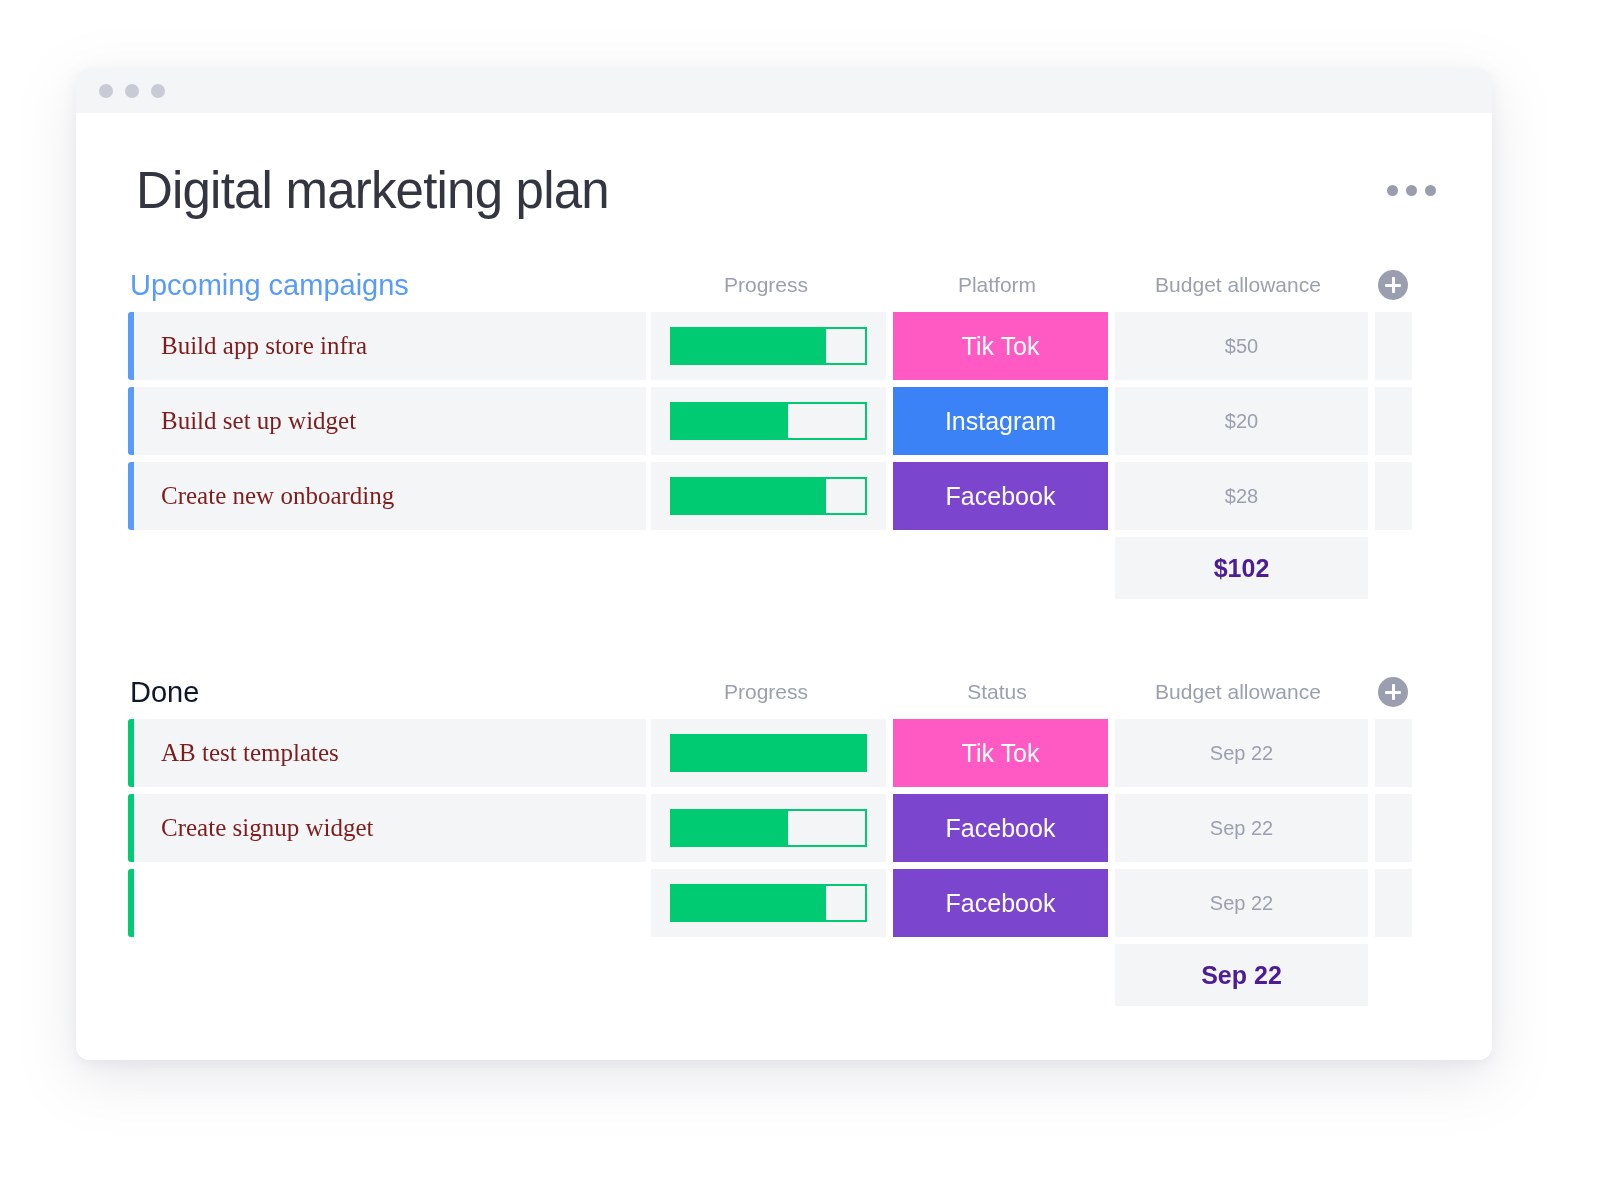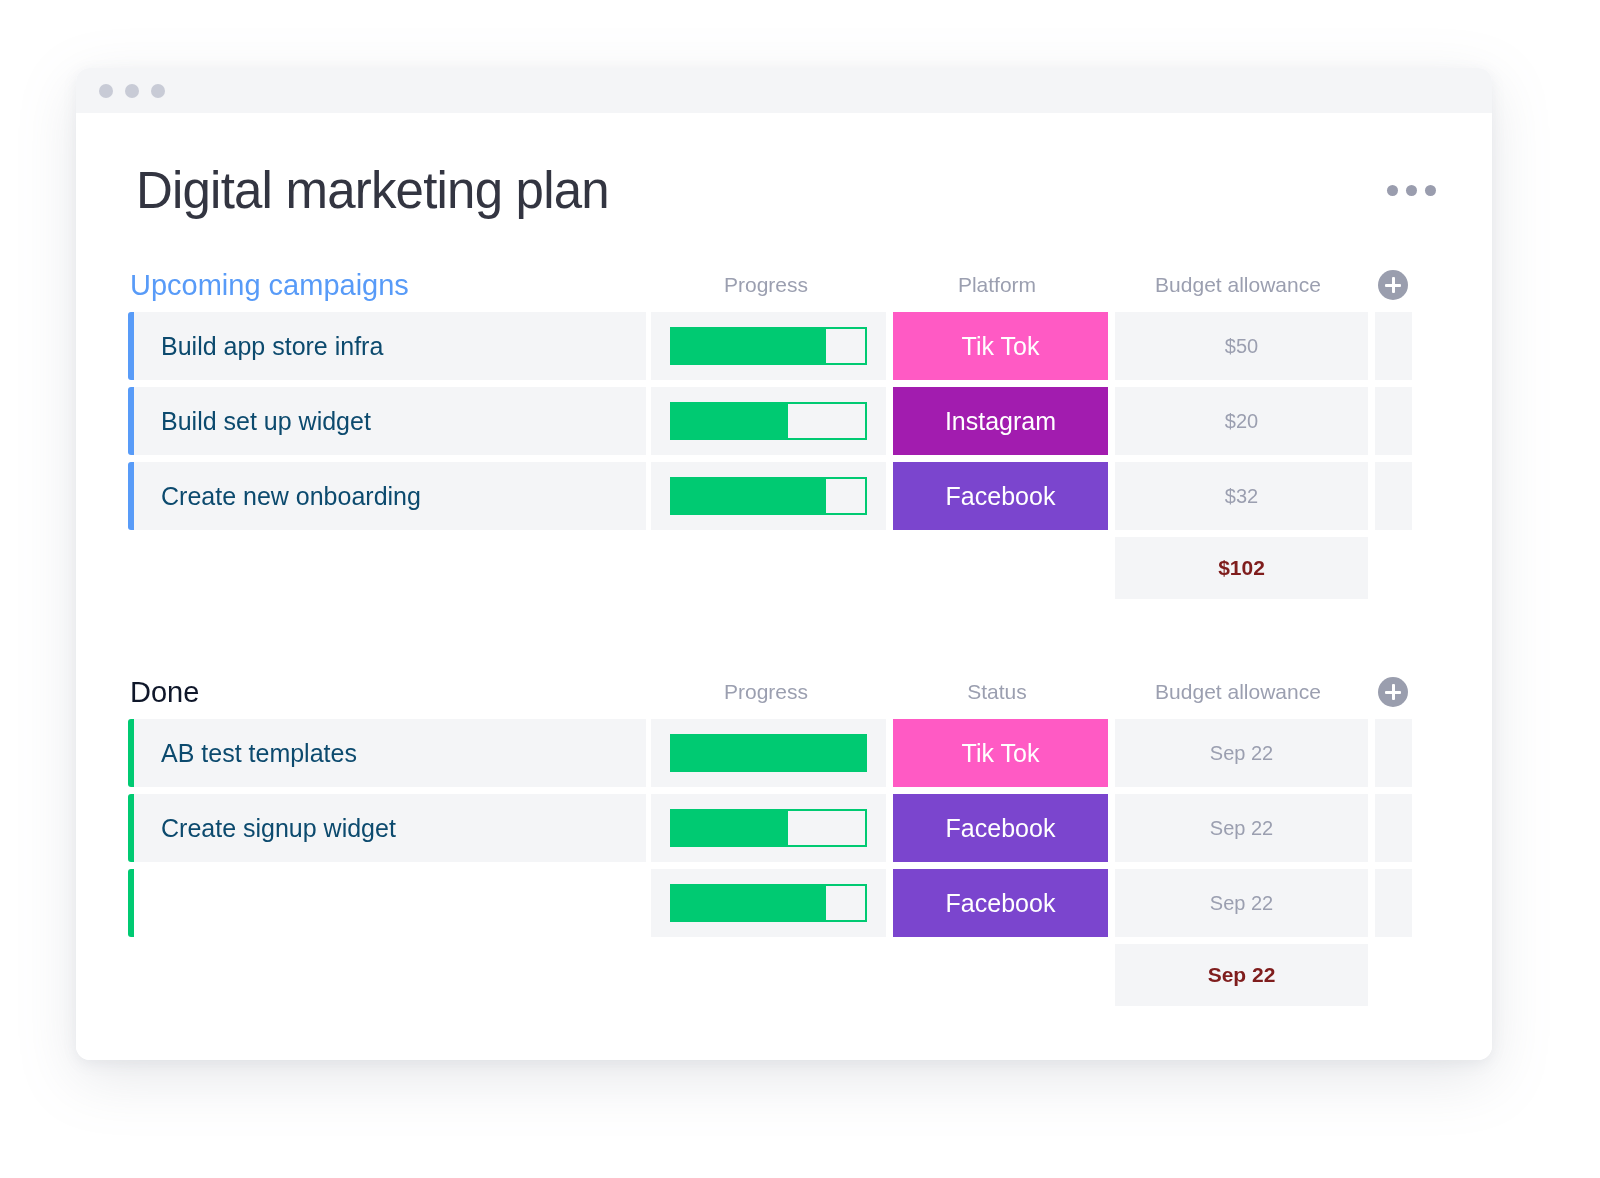--- a/index.html
+++ b/index.html
@@ -177,22 +177,23 @@
     background: #f4f5f7;
     display: flex;
     align-items: center;
     justify-content: center;
   }
   .cell.name {
     grid-column: 2;
     justify-content: flex-start;
     padding-left: 27px;
     font-size: 25px;
-    color: #0c4a6e;
+    color: #7f1d1d;
     box-sizing: border-box;
+    font-family: Liberation Serif, serif;
   }
   .cell.prog {
     grid-column: 3;
     margin-left: 5px;
   }
   .cell.chip {
     grid-column: 4;
     margin-left: 7px;
     font-size: 25px;
     color: #ffffff;
@@ -225,23 +226,23 @@
     background: #00ca72;
   }
 
   
   .summary {
     height: 62px;
     margin-top: 2px;
   }
   .summary .cell.budget {
     grid-column: 5;
-    color: #7f1d1d;
+    color: #4c1d95;
     font-weight: bold;
-    font-size: 21px;
+    font-size: 25px;
   }
 
   .spacer { height: 66px; }
 </style>
 </head>
 <body>
 
 <div class="canvas">
   <div class="window">
 
@@ -290,35 +291,35 @@
           </div>
 
           <div class="grid row">
             <div class="accent blue"></div>
             <div class="cell name">Build set up widget</div>
             <div class="cell prog">
               <div class="bar">
                 <div class="fill" style="width: 60%;"></div>
               </div>
             </div>
-            <div class="cell chip" style="background: #a21caf;">Instagram</div>
+            <div class="cell chip" style="background: #3b82f6;">Instagram</div>
             <div class="cell budget">$20</div>
             <div class="cell tail"></div>
           </div>
 
           <div class="grid row">
             <div class="accent blue"></div>
             <div class="cell name">Create new onboarding</div>
             <div class="cell prog">
               <div class="bar">
                 <div class="fill" style="width: 80%;"></div>
               </div>
             </div>
             <div class="cell chip" style="background: rgb(123, 69, 206);">Facebook</div>
-            <div class="cell budget">$32</div>
+            <div class="cell budget">$28</div>
             <div class="cell tail"></div>
           </div>
 
           <div class="grid summary">
             <div class="cell budget">$102</div>
           </div>
 
         </div>
 
         <div class="spacer"></div>

